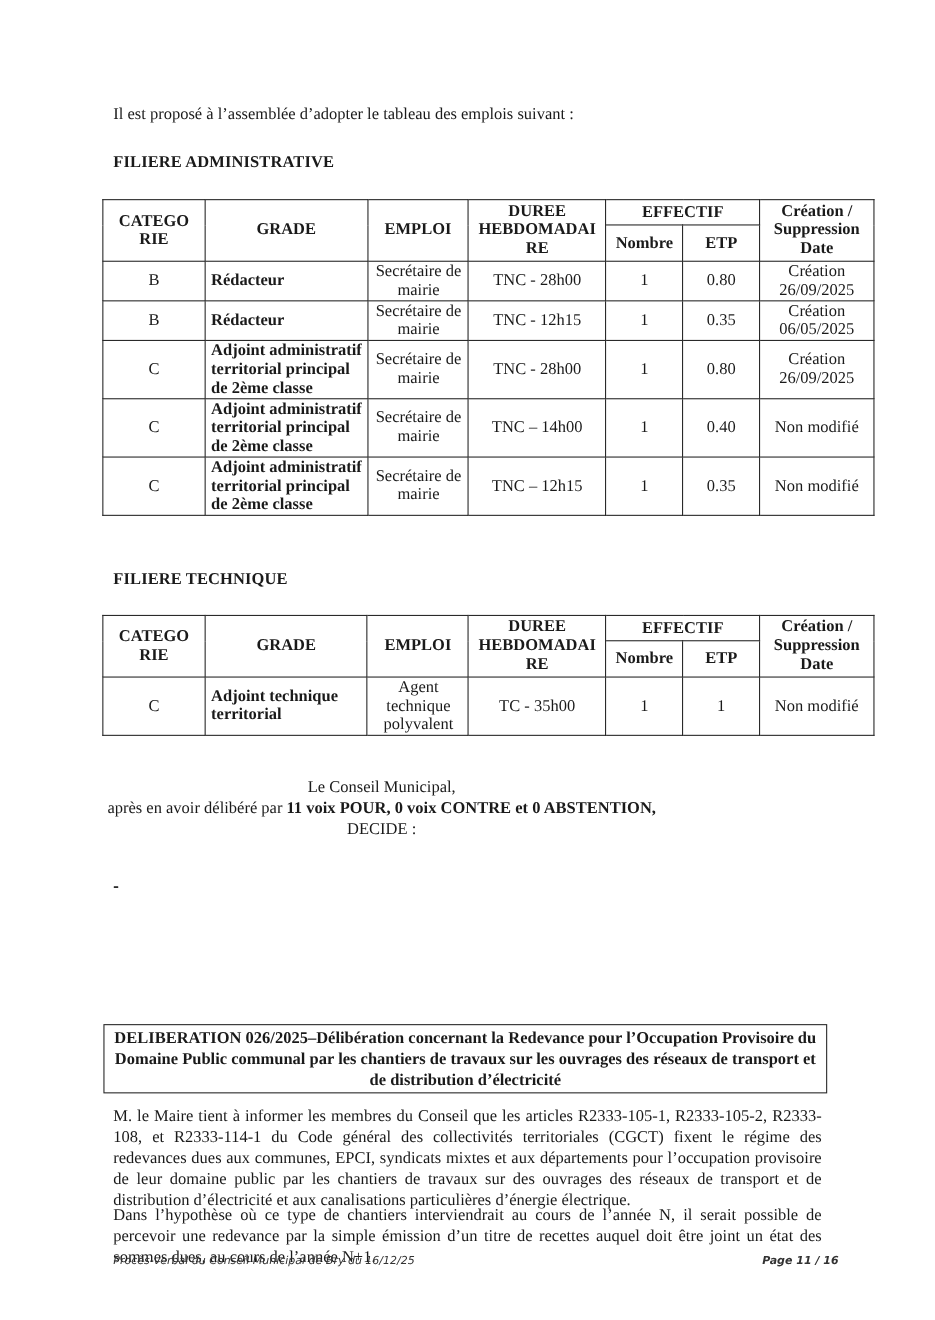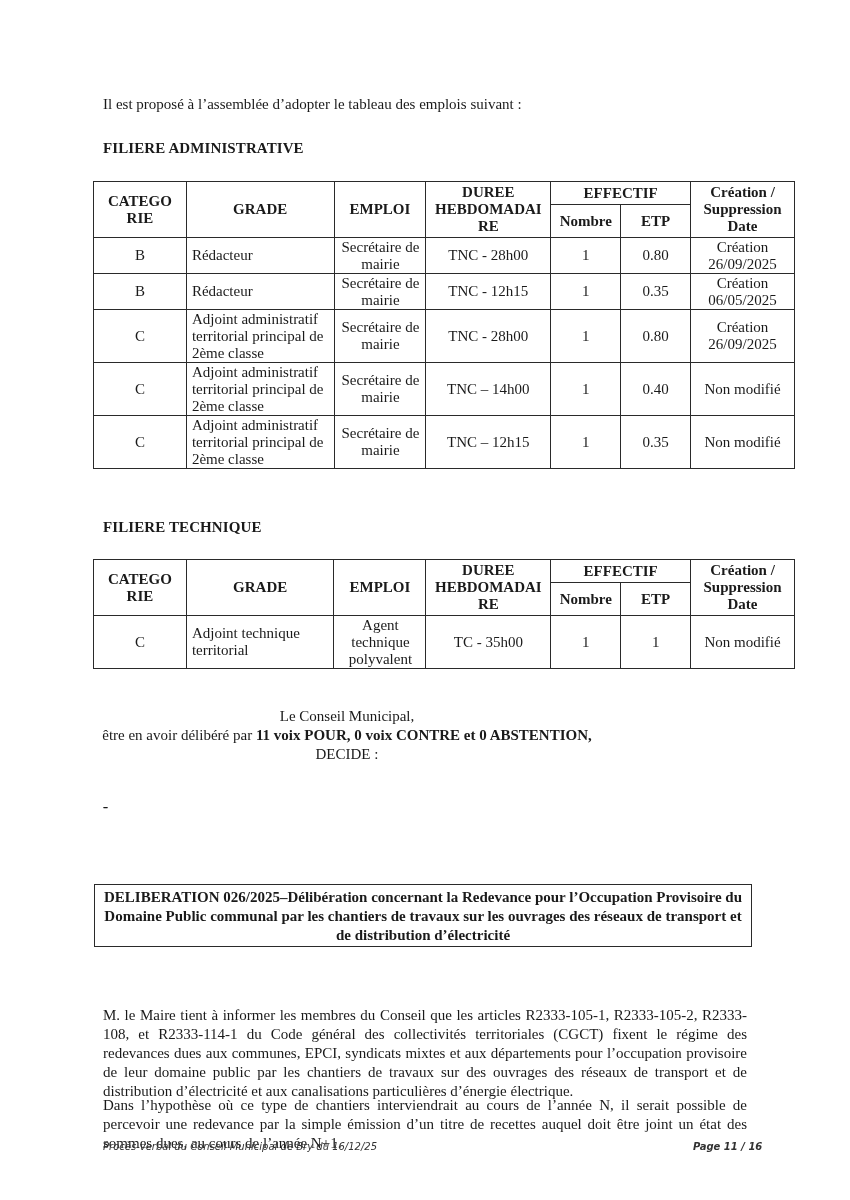--- a/index.html
+++ b/index.html
@@ -15,21 +15,21 @@
   table.emplois {
     position: absolute; left: 93px; width: 702px;
     border-collapse: collapse; font-size: 15px; line-height: 17px;
   }
   #table-admin { top: 181px; }
   #table-tech { top: 559px; }
   table.emplois th, table.emplois td {
     border: 1.3px solid #2a2a2a; text-align: center; vertical-align: middle; padding: 0 4px;
   }
   table.emplois th { font-weight: bold; font-size: 15px; }
-  table.emplois td.grade { text-align: left; padding-left: 5px; }
+  table.emplois td.grade { text-align: left; padding-left: 5px; font-weight: bold; }
   table.emplois td.emploi { text-align: center; padding-left: 5px; }
   col.c-cat { width: 93px; }
   col.c-grade { width: 148px; }
   col.c-emploi { width: 92px; }
   col.c-duree { width: 125px; }
   col.c-nb { width: 70px; }
   col.c-etp { width: 70px; }
   col.c-date { width: 104px; }
   tr.head1 th { height: 22px; }
   tr.head2 th { height: 32px; }
@@ -41,21 +41,21 @@
   #council { top: 707px; }
   #vote { top: 726px; }
   #decide { top: 745px; }
   .decision b { font-weight: bold; }
 
   ul.decisions { position: absolute; left: 103px; top: 797px; width: 700px; margin: 0; padding: 0; list-style: none; font-size: 15px; line-height: 19px; }
   ul.decisions li { position: relative; padding-left: 32px; }
   ul.decisions li .dash { position: absolute; left: 26px; margin-left: -26px; }
 
   .delib-box {
-    position: absolute; left: 94px; top: 884px; width: 658px; height: 63px;
+    position: absolute; left: 94px; top: 931px; width: 658px; height: 63px;
     border: 1.5px solid #2a2a2a; box-sizing: border-box;
     text-align: center; font-weight: bold; font-size: 15px; line-height: 19px; padding-top: 3px;
   }
   .para { position: absolute; left: 103px; width: 644px; text-align: justify; font-size: 15px; line-height: 19px; margin-top: 17px; }
   #para1 { top: 989px; }
   #para2 { top: 1079px; }
 
   .footer { position: absolute; top: 1141px; font-family: "DejaVu Sans", sans-serif; font-style: italic; font-size: 10px; color: #333; }
   #footer-left { left: 103px; }
   #footer-right { left: 693px; font-weight: bold; }
@@ -173,21 +173,21 @@
       <td class="emploi">Agent technique polyvalent</td>
       <td>TC - 35h00</td>
       <td>1</td>
       <td>1</td>
       <td>Non modifié</td>
     </tr>
   </tbody>
 </table>
 
 <div class="decision" id="council">Le Conseil Municipal,</div>
-<div class="decision" id="vote"><span>être en avoir délibéré par </span><b>11 voix POUR, 0 voix CONTRE et 0 ABSTENTION,</b></div>
+<div class="decision" id="vote"><span>après en avoir délibéré par </span><b>11 voix POUR, 0 voix CONTRE et 0 ABSTENTION,</b></div>
 <div class="decision" id="decide">DECIDE :</div>
 
 <ul class="decisions">
   <li><span class="dash">-</span></li>
   <li><span class="dash">-</span></li>
 </ul>
 
 <div class="delib-box">DELIBERATION 026/2025–Délibération concernant la Redevance pour l’Occupation Provisoire du Domaine Public communal par les chantiers de travaux sur les ouvrages des réseaux de transport et de distribution d’électricité</div>
 
 <div class="para" id="para1">M. le Maire tient à informer les membres du Conseil que les articles R2333-105-1, R2333-105-2, R2333-108, et R2333-114-1 du Code général des collectivités territoriales (CGCT) fixent le régime des redevances dues aux communes, EPCI, syndicats mixtes et aux départements pour l’occupation provisoire de leur domaine public par les chantiers de travaux sur des ouvrages des réseaux de transport et de distribution d’électricité et aux canalisations particulières d’énergie électrique.</div>

